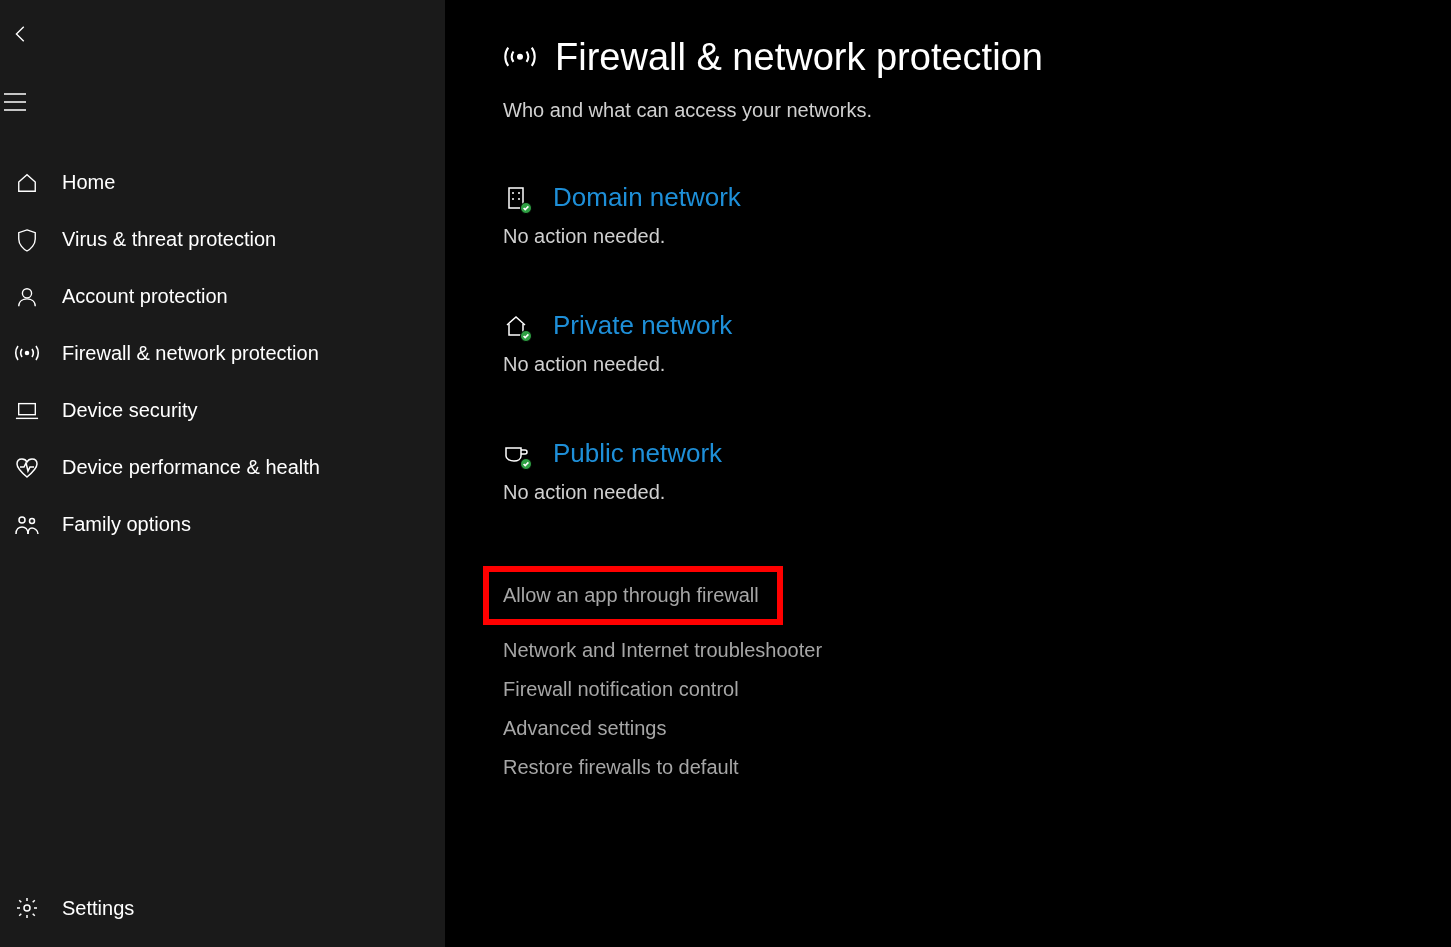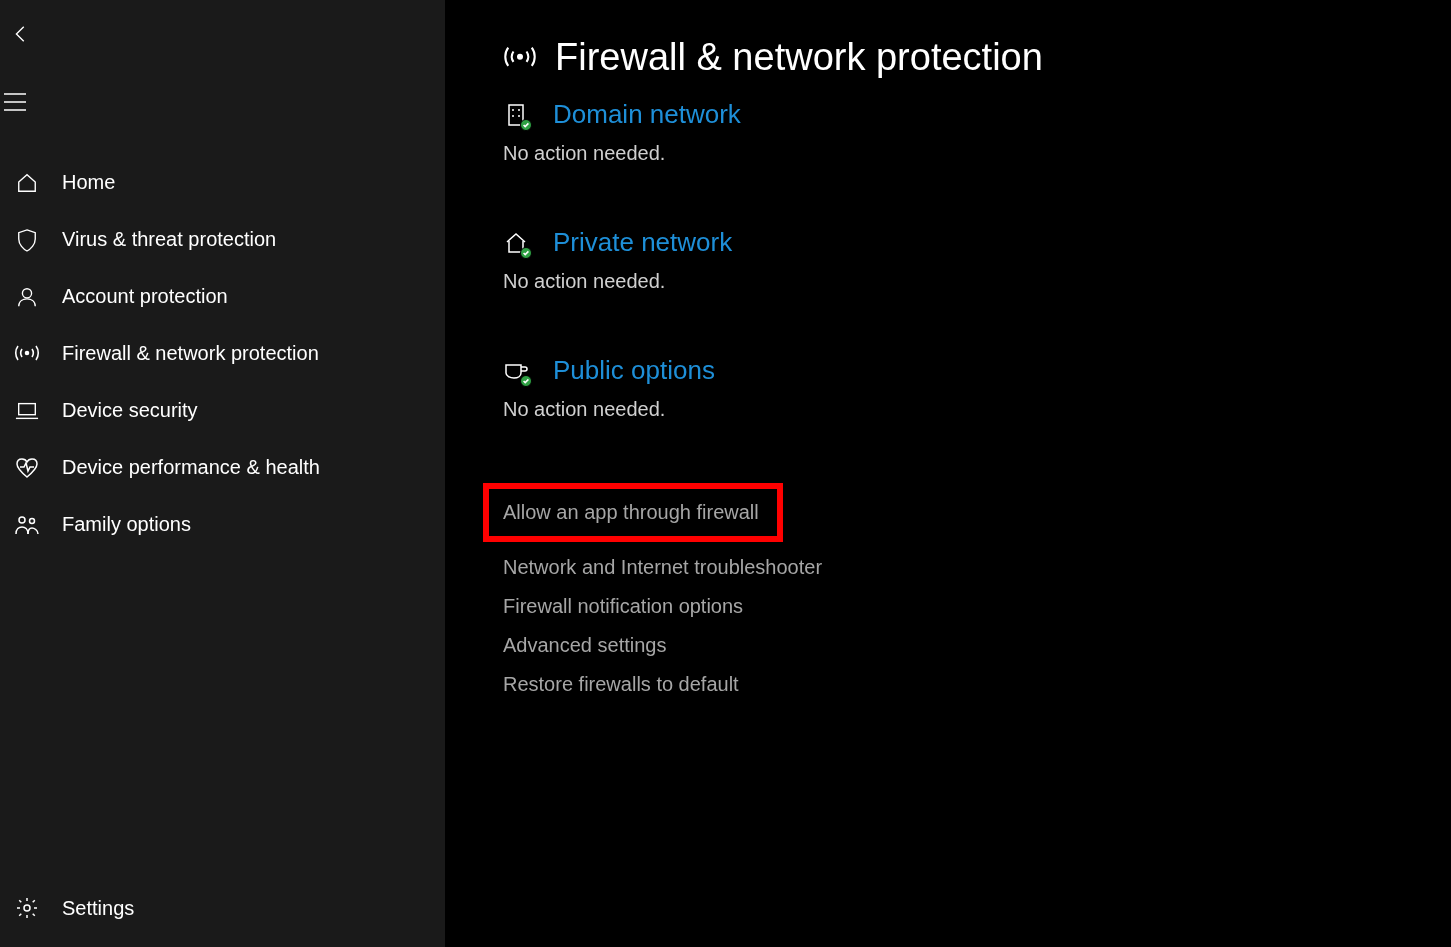--- a/index.html
+++ b/index.html
@@ -291,20 +291,21 @@
             <path d="M4 3 C1 7 1 13 4 17"></path>
             <path d="M8 6 C6 9 6 11 8 14"></path>
             <circle cx="13" cy="10" r="1.5" fill="#fff"></circle>
             <path d="M18 6 C20 9 20 11 18 14"></path>
             <path d="M22 3 C25 7 25 13 22 17"></path>
           </svg>
       </span>
       <h1 class="page-title">Firewall &amp; network protection</h1>
     </div>
 
+    <div class="page-subtitle">Who and what can access your networks.</div>
 
     <div class="network-section">
       <div class="network-head">
         <span class="icon-wrap">
           <svg width="22" height="24" viewBox="0 0 22 24" fill="none" stroke="#fff" stroke-width="1.5">
               <rect x="4" y="2" width="14" height="20"></rect>
               <line x1="8" y1="6" x2="8" y2="8"></line>
               <line x1="14" y1="6" x2="14" y2="8"></line>
               <line x1="8" y1="12" x2="8" y2="14"></line>
               <line x1="14" y1="12" x2="14" y2="14"></line>
@@ -344,29 +345,29 @@
           <svg width="26" height="20" viewBox="0 0 26 20" fill="none" stroke="#fff" stroke-width="1.5">
               <path d="M3 4 H18 V12 C18 15 15 17 11 17 C7 17 3 15 3 12 Z"></path>
               <path d="M18 6 H22 C23 6 24 7 24 8 C24 9 23 10 22 10 H18"></path>
             </svg>
           <span class="check-badge">
             <svg width="8" height="8" viewBox="0 0 10 10" stroke="#fff" stroke-width="2" fill="none">
                 <path d="M2 5 L4 7 L8 3"></path>
               </svg>
           </span>
         </span>
-        <a class="network-link">Public options</a>
+        <a class="network-link">Public network</a>
       </div>
       <div class="network-status">No action needed.</div>
     </div>
 
     <div class="actions">
       <div class="highlight-box">
         <span class="action-link">Allow an app through firewall</span>
       </div>
       <span class="action-link">Network and Internet troubleshooter</span>
-      <span class="action-link">Firewall notification options</span>
+      <span class="action-link">Firewall notification control</span>
       <span class="action-link">Advanced settings</span>
       <span class="action-link">Restore firewalls to default</span>
     </div>
 
   </div>
 </div>
 
 </body></html>

